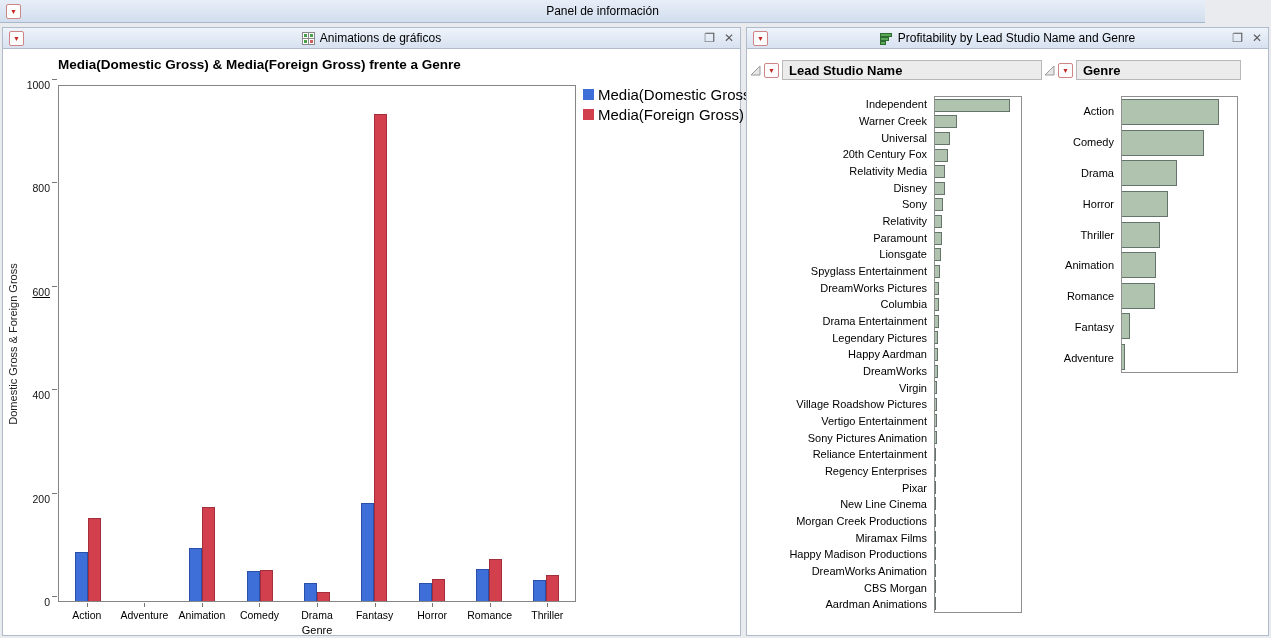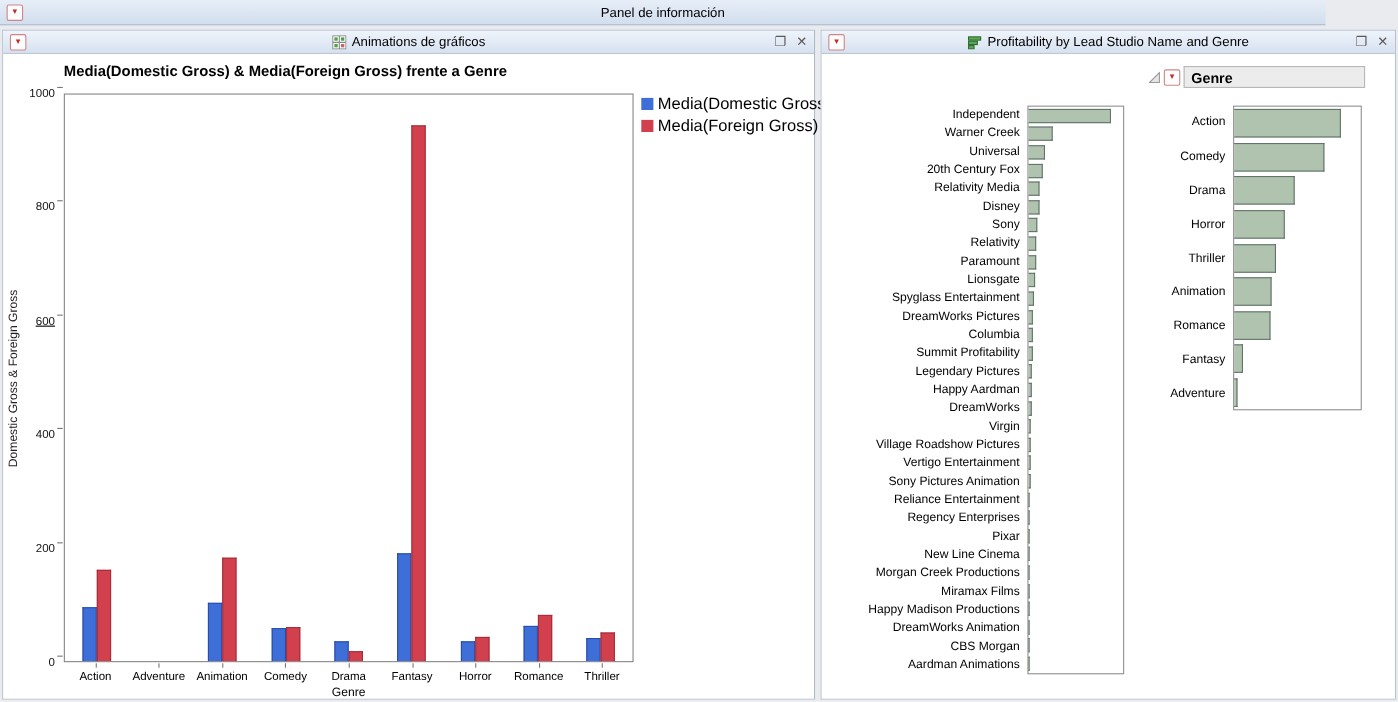--- a/index.html
+++ b/index.html
@@ -223,20 +223,29 @@
       </svg>
       <span>Profitability by Lead Studio Name and Genre</span>
     </span>
     <span class="winbtns">
       <span class="winbtn">❐</span>
       <span class="winbtn">✕</span>
     </span>
   </div>
   <div class="pcontent">
 
+    <div class="hdr" id="studio-hdr">
+      <svg width="11" height="11" viewBox="0 0 11 11">
+        <polygon points="1,10 10,10 10,1" fill="#e6e6e6" stroke="#9a9a9a"></polygon>
+      </svg>
+      <span class="red-btn">
+          <span>▼</span>
+        </span>
+      <span class="hdr-box">Lead Studio Name</span>
+    </div>
 
     <div class="hdr" id="genre-hdr">
       <svg width="11" height="11" viewBox="0 0 11 11">
         <polygon points="1,10 10,10 10,1" fill="#e6e6e6" stroke="#9a9a9a"></polygon>
       </svg>
       <span class="red-btn">
           <span>▼</span>
         </span>
       <span class="hdr-box">Genre</span>
     </div>
@@ -248,21 +257,21 @@
         <div class="hlab">20th Century Fox</div>
         <div class="hlab">Relativity Media</div>
         <div class="hlab">Disney</div>
         <div class="hlab">Sony</div>
         <div class="hlab">Relativity</div>
         <div class="hlab">Paramount</div>
         <div class="hlab">Lionsgate</div>
         <div class="hlab">Spyglass Entertainment</div>
         <div class="hlab">DreamWorks Pictures</div>
         <div class="hlab">Columbia</div>
-        <div class="hlab">Summit Profitability</div>
+        <div class="hlab">Drama Entertainment</div>
         <div class="hlab">Legendary Pictures</div>
         <div class="hlab">Happy Aardman</div>
         <div class="hlab">DreamWorks</div>
         <div class="hlab">Virgin</div>
         <div class="hlab">Village Roadshow Pictures</div>
         <div class="hlab">Vertigo Entertainment</div>
         <div class="hlab">Sony Pictures Animation</div>
         <div class="hlab">Reliance Entertainment</div>
         <div class="hlab">Regency Enterprises</div>
         <div class="hlab">Pixar</div>

